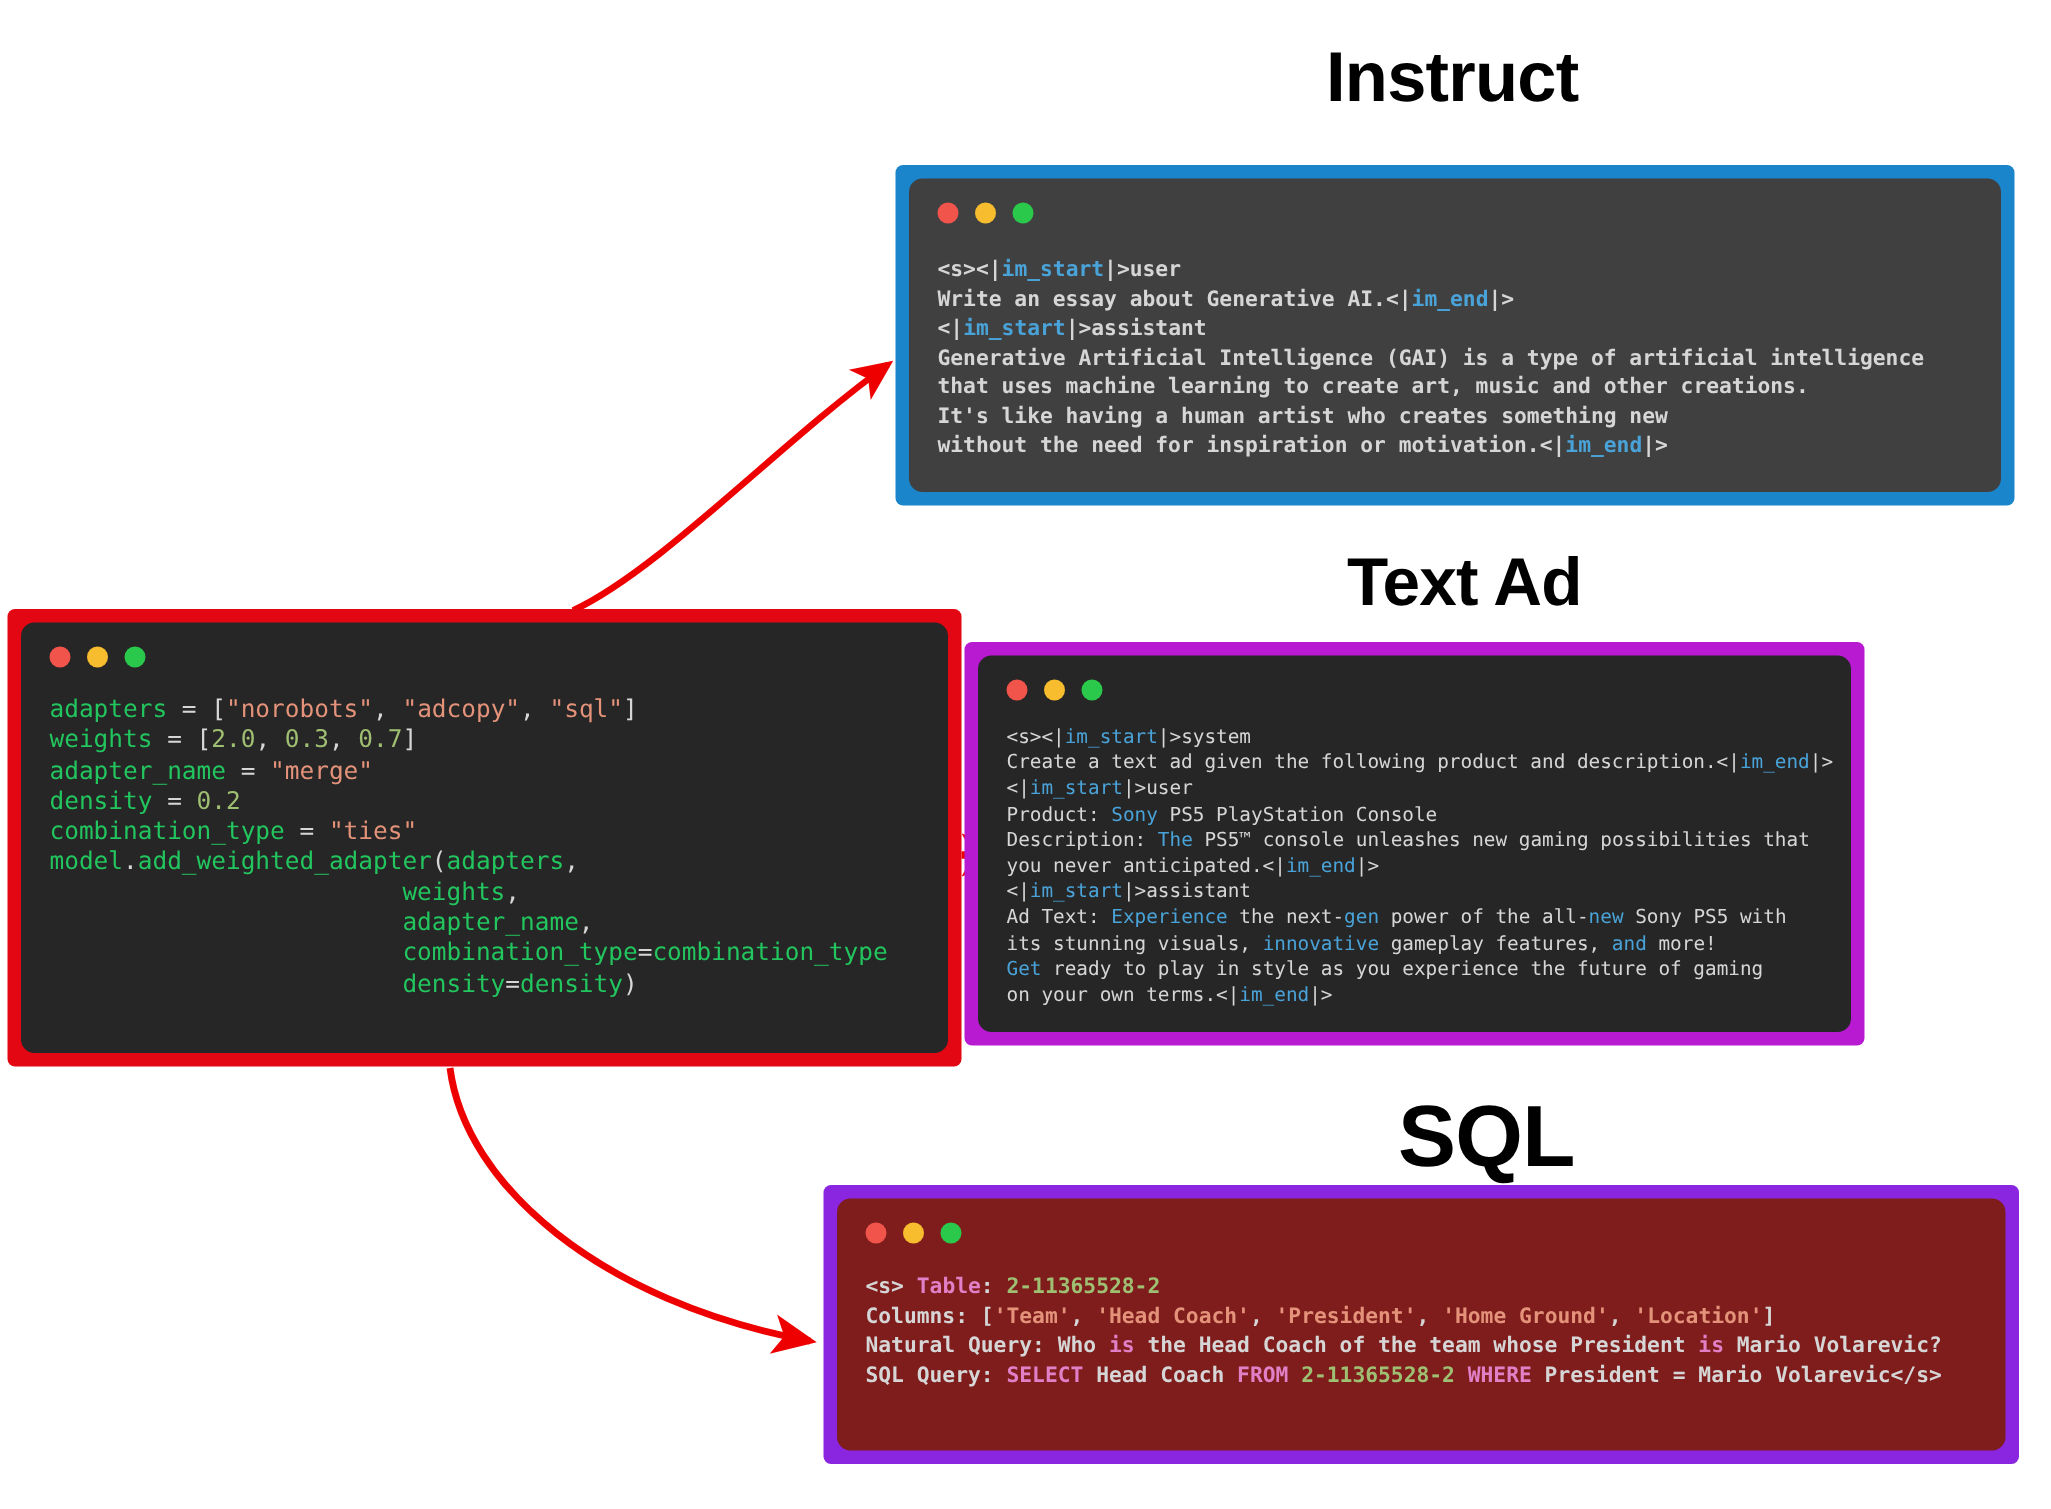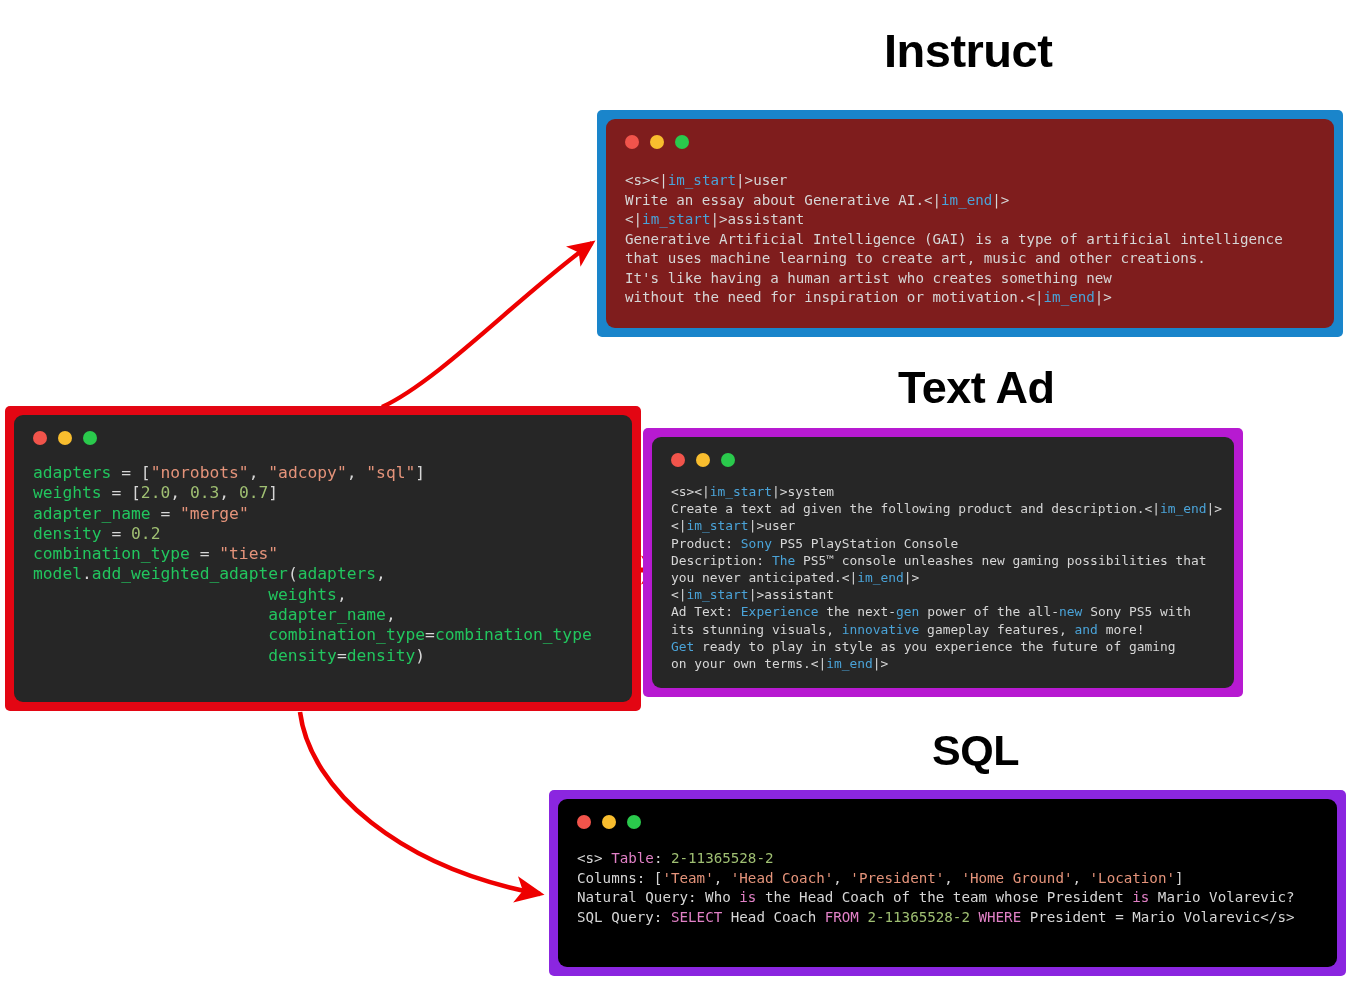--- a/index.html
+++ b/index.html
@@ -22,21 +22,21 @@
     position: absolute;
     font-family: "Liberation Sans", sans-serif;
     font-weight: bold;
     color: #000000;
     letter-spacing: -0.5px;
     white-space: nowrap;
     line-height: 1;
   }
   #heading-instruct { left: 884px; top: 27px; font-size: 47px; }
   #heading-textad   { left: 898px; top: 365px; font-size: 45px; }
-  #heading-sql      { left: 932px; top: 729px; font-size: 43px; }
+  #heading-sql      { left: 932px; top: 729px; font-size: 58px; }
 
   
   .panel {
     position: absolute;
     border-radius: 5px;
     padding: 9px;
   }
   .panel-inner {
     width: 100%;
     height: 100%;
@@ -112,21 +112,21 @@
       <marker id="ahead" markerWidth="7" markerHeight="7" refX="5.4" refY="3.1" orient="auto" markerUnits="strokeWidth">
         <path d="M0,0.2 L6.4,3.1 L0,6.0 L1.6,3.1 Z" fill="#ee0000"></path>
       </marker>
     </defs>
     <path d="M 382,407 C 440,380 520,295 592,243" stroke="#ee0000" stroke-width="4.3" fill="none" marker-end="url(#ahead)"></path>
     <path d="M 641,570 L 668,570" stroke="#ee0000" stroke-width="5" fill="none" marker-end="url(#ahead)"></path>
     <path d="M 300,712 C 310,790 400,868 540,894" stroke="#ee0000" stroke-width="4.6" fill="none" marker-end="url(#ahead)"></path>
   </svg>
 
   <div class="panel" id="panel-instruct" style="background: rgb(26, 133, 203);">
-    <div class="panel-inner" style="background: #7f1d1d;">
+    <div class="panel-inner" style="background: #404040; font-weight: bold;">
       <div class="dots">
         <span class="dot red" style="background: rgb(241, 84, 75);"></span>
         <span class="dot yellow" style="background: rgb(248, 189, 46);"></span>
         <span class="dot green" style="background: rgb(42, 201, 76);"></span>
       </div>
       <div class="term-body"><div><span class="t-plain">&lt;s&gt;&lt;|</span><span class="t-cyan">im_start</span><span class="t-plain">|&gt;user</span></div><div><span class="t-plain">Write an essay about Generative AI.&lt;|</span><span class="t-cyan">im_end</span><span class="t-plain">|&gt;</span></div><div><span class="t-plain">&lt;|</span><span class="t-cyan">im_start</span><span class="t-plain">|&gt;assistant</span></div><div><span class="t-plain">Generative Artificial Intelligence (GAI) is a type of artificial intelligence</span></div><div><span class="t-plain">that uses machine learning to create art, music and other creations.</span></div><div><span class="t-plain">It's like having a human artist who creates something new</span></div><div><span class="t-plain">without the need for inspiration or motivation.&lt;|</span><span class="t-cyan">im_end</span><span class="t-plain">|&gt;</span></div></div>
     </div>
   </div>
 
   <div class="panel" id="panel-code" style="background: rgb(227, 6, 19);">
@@ -145,21 +145,21 @@
       <div class="dots">
         <span class="dot red" style="background: rgb(241, 84, 75);"></span>
         <span class="dot yellow" style="background: rgb(248, 189, 46);"></span>
         <span class="dot green" style="background: rgb(42, 201, 76);"></span>
       </div>
       <div class="term-body"><div><span class="t-plain">&lt;s&gt;&lt;|</span><span class="t-cyan">im_start</span><span class="t-plain">|&gt;system</span></div><div><span class="t-plain">Create a text ad given the following product and description.&lt;|</span><span class="t-cyan">im_end</span><span class="t-plain">|&gt;</span></div><div><span class="t-plain">&lt;|</span><span class="t-cyan">im_start</span><span class="t-plain">|&gt;user</span></div><div><span class="t-plain">Product: </span><span class="t-cyan">Sony</span><span class="t-plain"> PS5 PlayStation Console</span></div><div><span class="t-plain">Description: </span><span class="t-cyan">The</span><span class="t-plain"> PS5™ console unleashes new gaming possibilities that</span></div><div><span class="t-plain">you never anticipated.&lt;|</span><span class="t-cyan">im_end</span><span class="t-plain">|&gt;</span></div><div><span class="t-plain">&lt;|</span><span class="t-cyan">im_start</span><span class="t-plain">|&gt;assistant</span></div><div><span class="t-plain">Ad Text: </span><span class="t-cyan">Experience</span><span class="t-plain"> the next-</span><span class="t-cyan">gen</span><span class="t-plain"> power of the all-</span><span class="t-cyan">new</span><span class="t-plain"> Sony PS5 with</span></div><div><span class="t-plain">its stunning visuals, </span><span class="t-cyan">innovative</span><span class="t-plain"> gameplay features, </span><span class="t-cyan">and</span><span class="t-plain"> more!</span></div><div><span class="t-cyan">Get</span><span class="t-plain"> ready to play in style as you experience the future of gaming</span></div><div><span class="t-plain">on your own terms.&lt;|</span><span class="t-cyan">im_end</span><span class="t-plain">|&gt;</span></div></div>
     </div>
   </div>
 
   <div class="panel" id="panel-sql" style="background: rgb(139, 38, 224);">
-    <div class="panel-inner" style="background: #000000;">
+    <div class="panel-inner" style="background: #7f1d1d; font-weight: bold;">
       <div class="dots">
         <span class="dot red" style="background: rgb(241, 84, 75);"></span>
         <span class="dot yellow" style="background: rgb(248, 189, 46);"></span>
         <span class="dot green" style="background: rgb(42, 201, 76);"></span>
       </div>
       <div class="term-body"><div><span class="t-plain">&lt;s&gt; </span><span class="t-kw">Table</span><span class="t-plain">: </span><span class="t-num">2-11365528-2</span></div><div><span class="t-plain">Columns: [</span><span class="t-str">'Team'</span><span class="t-plain">, </span><span class="t-str">'Head Coach'</span><span class="t-plain">, </span><span class="t-str">'President'</span><span class="t-plain">, </span><span class="t-str">'Home Ground'</span><span class="t-plain">, </span><span class="t-str">'Location'</span><span class="t-plain">]</span></div><div><span class="t-plain">Natural Query: Who </span><span class="t-kw">is</span><span class="t-plain"> the Head Coach of the team whose President </span><span class="t-kw">is</span><span class="t-plain"> Mario Volarevic?</span></div><div><span class="t-plain">SQL Query: </span><span class="t-kw">SELECT</span><span class="t-plain"> Head Coach </span><span class="t-kw">FROM</span><span class="t-plain"> </span><span class="t-num">2-11365528-2</span><span class="t-plain"> </span><span class="t-kw">WHERE</span><span class="t-plain"> President = Mario Volarevic&lt;/s&gt;</span></div></div>
     </div>
   </div>
 
 </div>

